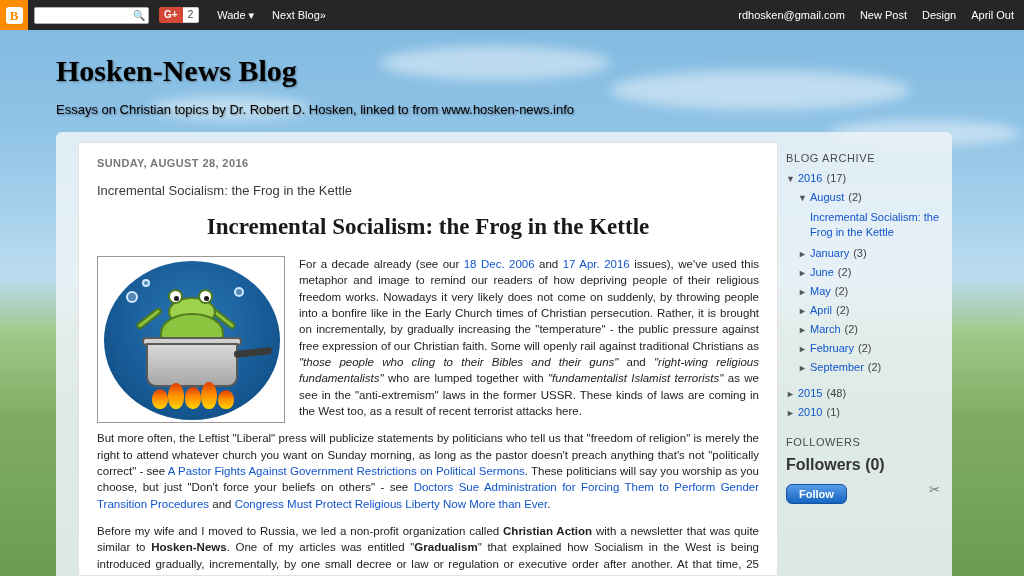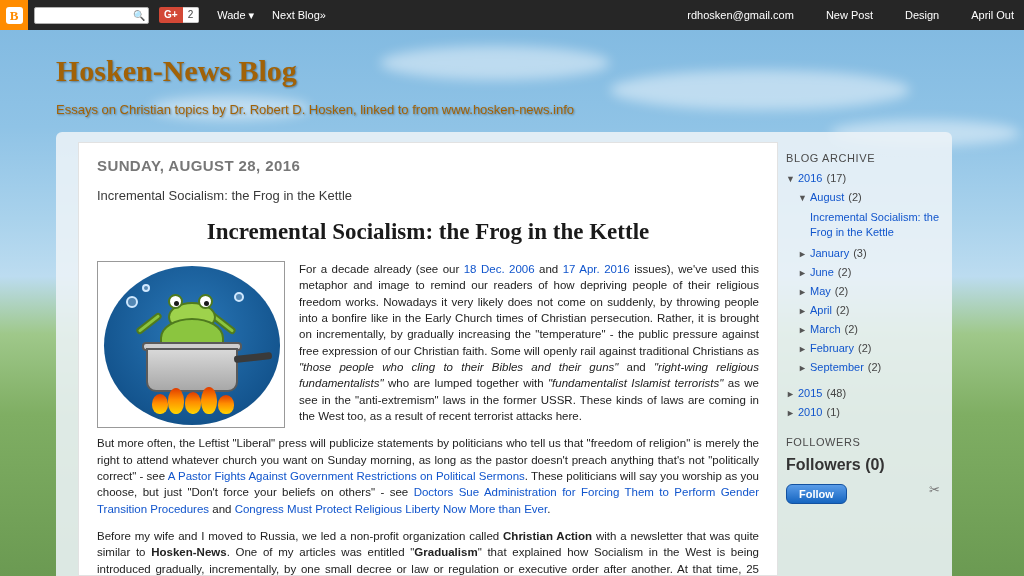--- a/index.html
+++ b/index.html
@@ -77,26 +77,26 @@
   .nav-link {
     margin-left: 18px; color: #ffffff; text-decoration: none;
     font-size: 11px;
   }
   .nav-right {
     margin-left: auto; display: flex; align-items: center;
     padding-right: 10px;
   }
   .nav-right a, .nav-right span {
     color: #ffffff; text-decoration: none; font-size: 11px;
-    margin-left: 32px;
+    margin-left: 15px;
   }
   
   #header {
     position: absolute; top: 30px; left: 0; width: 1008px; padding-left: 56px;
-    color: #a16207;
+    color: #000000;
   }
   #blog-title {
     font-family: "Liberation Serif", serif;
     font-size: 30px; font-weight: bold;
     margin-top: 24px;
     text-shadow: 1px 1px 2px rgba(0,0,0,0.35);
   }
   #blog-desc {
     font-size: 13px; margin-top: 14px;
     text-shadow: 1px 1px 2px rgba(0,0,0,0.35);
@@ -115,21 +115,21 @@
     width: 700px;
     margin-left: 22px;
     background: #ffffff;
     border: 1px solid #e2e2e2;
     padding: 14px 18px 0 18px;
     height: 434px;
     overflow: hidden;
     position: relative;
   }
   .date-header {
-    font-size: 15px; color: #777777; letter-spacing: 0.4px;
+    font-size: 11px; color: #777777; letter-spacing: 0.4px;
     font-weight: bold;
     text-transform: uppercase;
     margin-bottom: 14px;
   }
   .post-label {
     font-size: 13px; color: #3a3a3a;
     margin-bottom: 16px;
   }
   .post-title {
     font-family: "Liberation Serif", serif;

